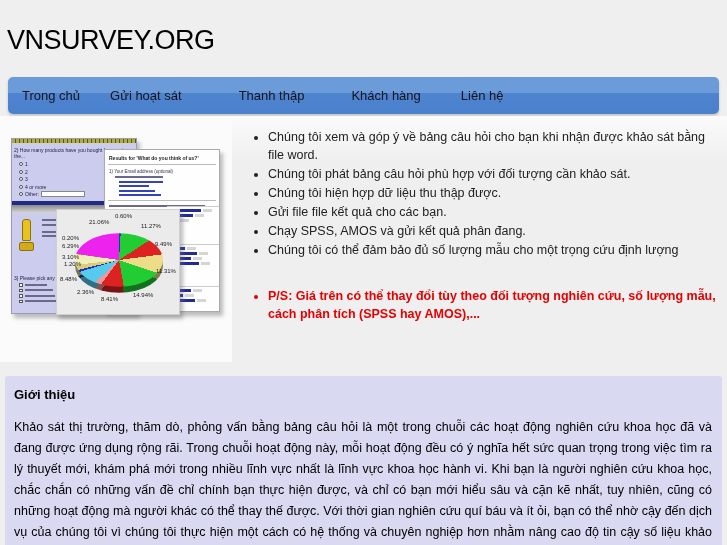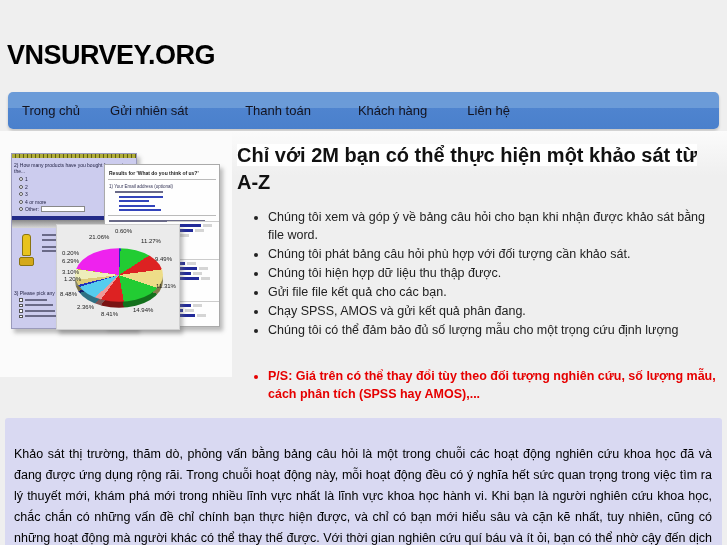--- a/index.html
+++ b/index.html
@@ -4,22 +4,22 @@
 <style>
   * { box-sizing: border-box; margin: 0; padding: 0; }
   html, body { width: 727px; height: 545px; overflow: hidden; }
   body {
     background: #efefef;
     font-family: "Liberation Sans", sans-serif;
     color: #111;
   }
   
   .site-title {
-    font-size: 27px; font-weight: bold; letter-spacing: -0.5px;
-    color: #000; margin: 40px 0 0 7px;
+    font-size: 27px; font-weight: normal; letter-spacing: -0.5px;
+    color: #000; margin: 25px 0 0 7px;
   }
   
   .navbar {
     margin: 21px 8px 0 8px; height: 37px; border-radius: 5px;
     background: linear-gradient(#6b9bd8 0%, #6b9bd8 42%, #4f84cf 42%, #4a80cc 100%);
     display: flex; align-items: center;
     box-shadow: 0 2px 3px rgba(0,0,0,0.18);
   }
   .navbar a {
     text-decoration: none; color: #14141f; font-size: 13px;
@@ -124,22 +124,22 @@
     color: #000; text-align: justify;
   }
 </style>
 </head>
 <body>
 
 <h1 class="site-title">VNSURVEY.ORG</h1>
 
 <nav class="navbar">
   <a href="#">Trong chủ</a>
-  <a href="#">Gửi nhiên sát</a>
-  <a href="#">Thanh toán</a>
+  <a href="#">Gửi hoạt sát</a>
+  <a href="#">Thanh thập</a>
   <a href="#">Khách hàng</a>
   <a href="#">Liên hệ</a>
 </nav>
 
 <div class="content">
 
   <div class="illustration">
 
     <div class="panel form-panel">
       <div class="fp-topbar"></div>
@@ -276,28 +276,28 @@
           <span class="pie-label" style="left: 7px; top: 51px;">1.20%</span>
           <span class="pie-label" style="left: 5px; top: 44px;">3.10%</span>
           <span class="pie-label" style="left: 5px; top: 33px;">6.29%</span>
           <span class="pie-label" style="left: 5px; top: 25px;">0.20%</span>
           <span class="pie-label" style="left: 32px; top: 9px;">21.06%</span>
         </div>
     </div>
   </div>
 
   <div class="main-text">
-    <h1 class="headline">Chỉ với 2M bạn có thể thực hiện một khảo sát từ A-Z</h1>
     <ul class="bullets">
       <li>Chúng tôi xem và góp ý về bảng câu hỏi cho bạn khi nhận được khảo sát bằng file word.</li>
       <li>Chúng tôi phát bảng câu hỏi phù hợp với đối tượng cần khảo sát.</li>
       <li>Chúng tôi hiện hợp dữ liệu thu thập được.</li>
       <li>Gửi file file kết quả cho các bạn.</li>
       <li>Chạy SPSS, AMOS và gửi kết quả phân đang.</li>
       <li>Chúng tôi có thể đảm bảo đủ số lượng mẫu cho một trọng cứu định lượng</li>
       <li class="ps" style="color: rgb(230, 0, 0); margin-top: 28px;">P/S: Giá trên có thể thay đổi tùy theo đối tượng nghiên cứu, số lượng mẫu, cách phân tích (SPSS hay AMOS),...</li>
     </ul>
   </div>
 </div>
 
 <div class="intro-box">
+  <h2 class="intro-title">Giới thiệu</h2>
   <p class="intro-body">Khảo sát thị trường, thăm dò, phỏng vấn bằng bảng câu hỏi là một trong chuỗi các hoạt động nghiên cứu khoa học đã và đang được ứng dụng rộng rãi. Trong chuỗi hoạt động này, mỗi hoạt động đều có ý nghĩa hết sức quan trọng trong việc tìm ra lý thuyết mới, khám phá mới trong nhiều lĩnh vực nhất là lĩnh vực khoa học hành vi. Khi bạn là người nghiên cứu khoa học, chắc chắn có những vấn đề chỉ chính bạn thực hiện được, và chỉ có bạn mới hiểu sâu và cặn kẽ nhất, tuy nhiên, cũng có những hoạt động mà người khác có thể thay thế được. Với thời gian nghiên cứu quí báu và ít ỏi, bạn có thể nhờ cậy đến dịch vụ của chúng tôi vì chúng tôi thực hiện một cách có hệ thống và chuyên nghiệp hơn nhằm nâng cao độ tin cậy số liệu khảo sát và phản ánh đúng bản chất vấn đề bạn đang nghiên cứu ở Việt Nam. Hãy để chúng tôi</p>
 </div>
 
 </body></html>

